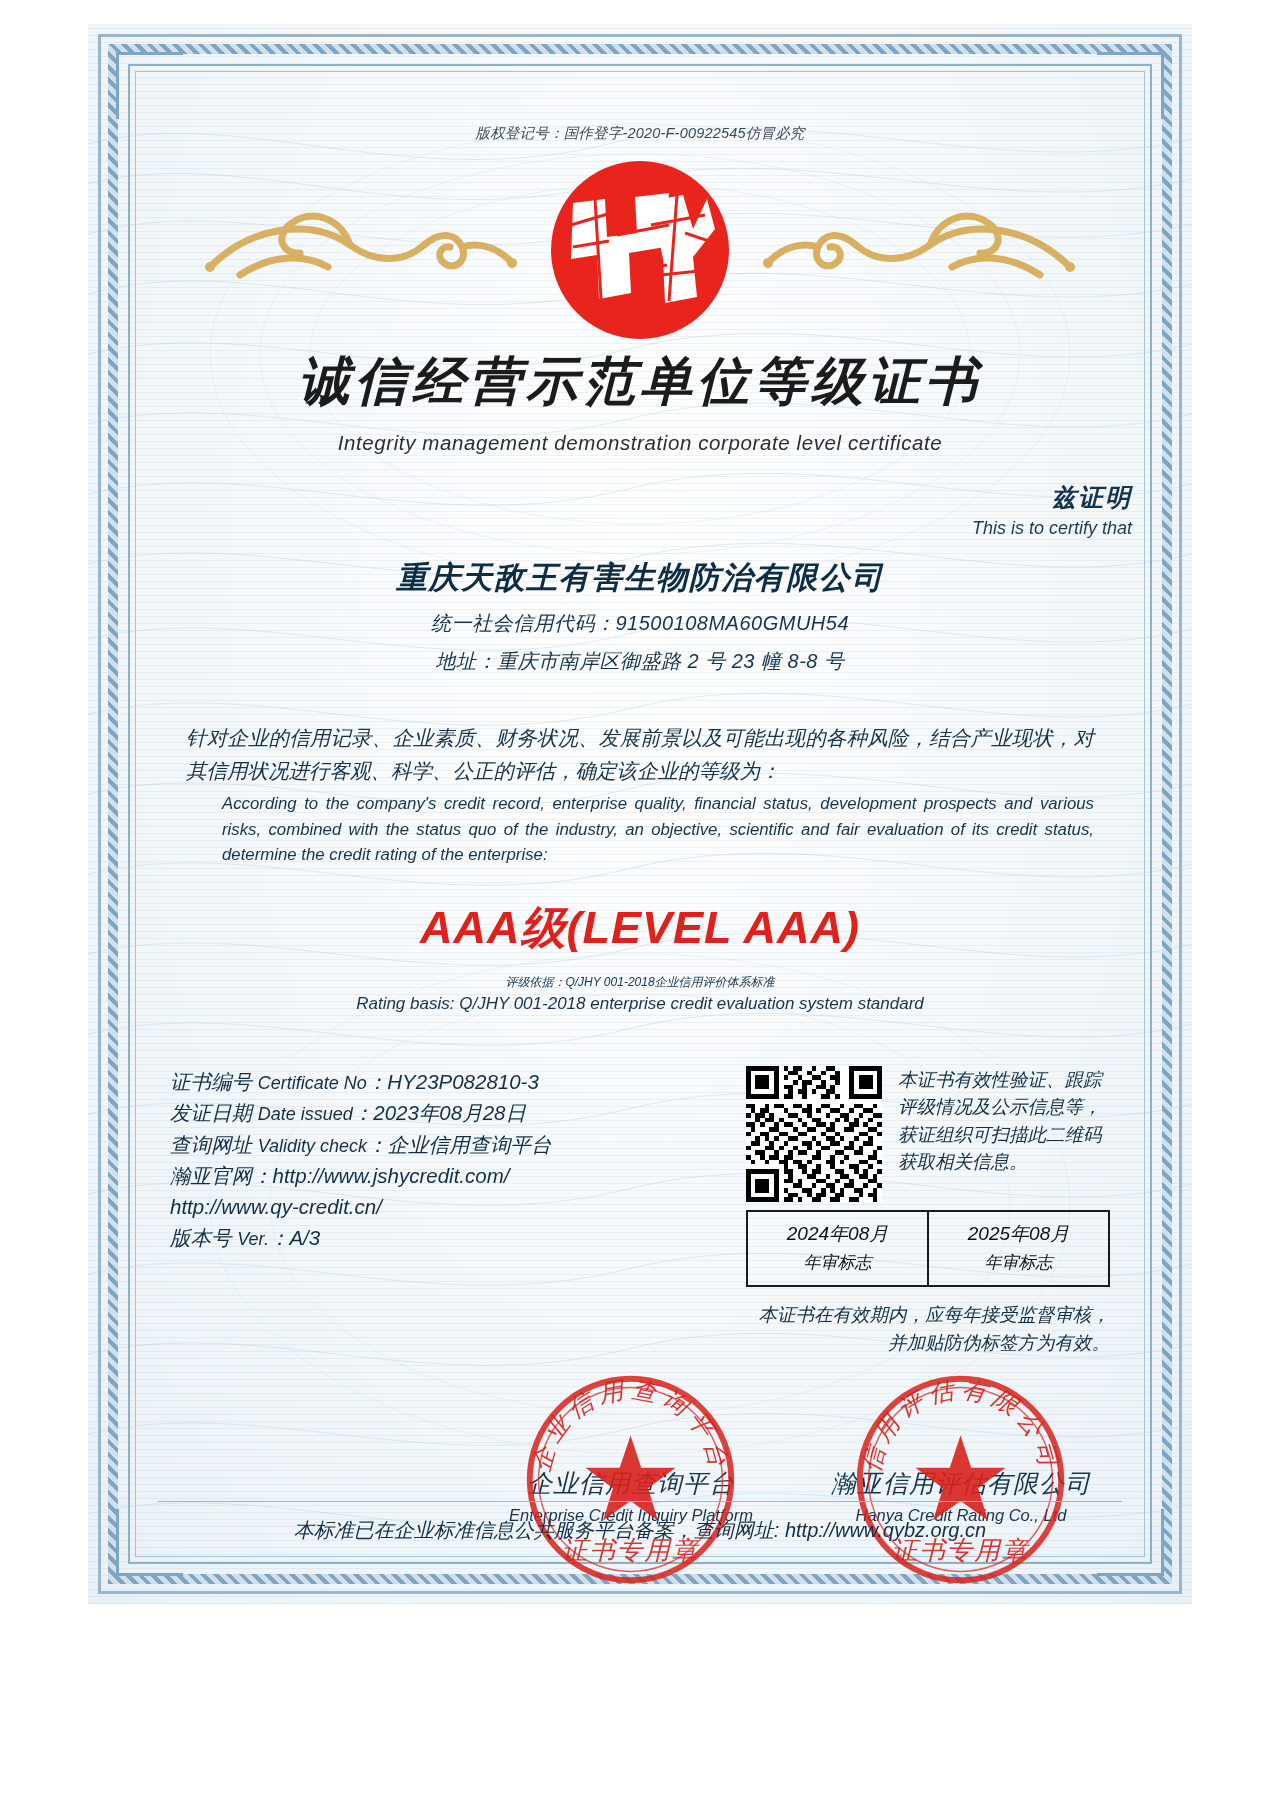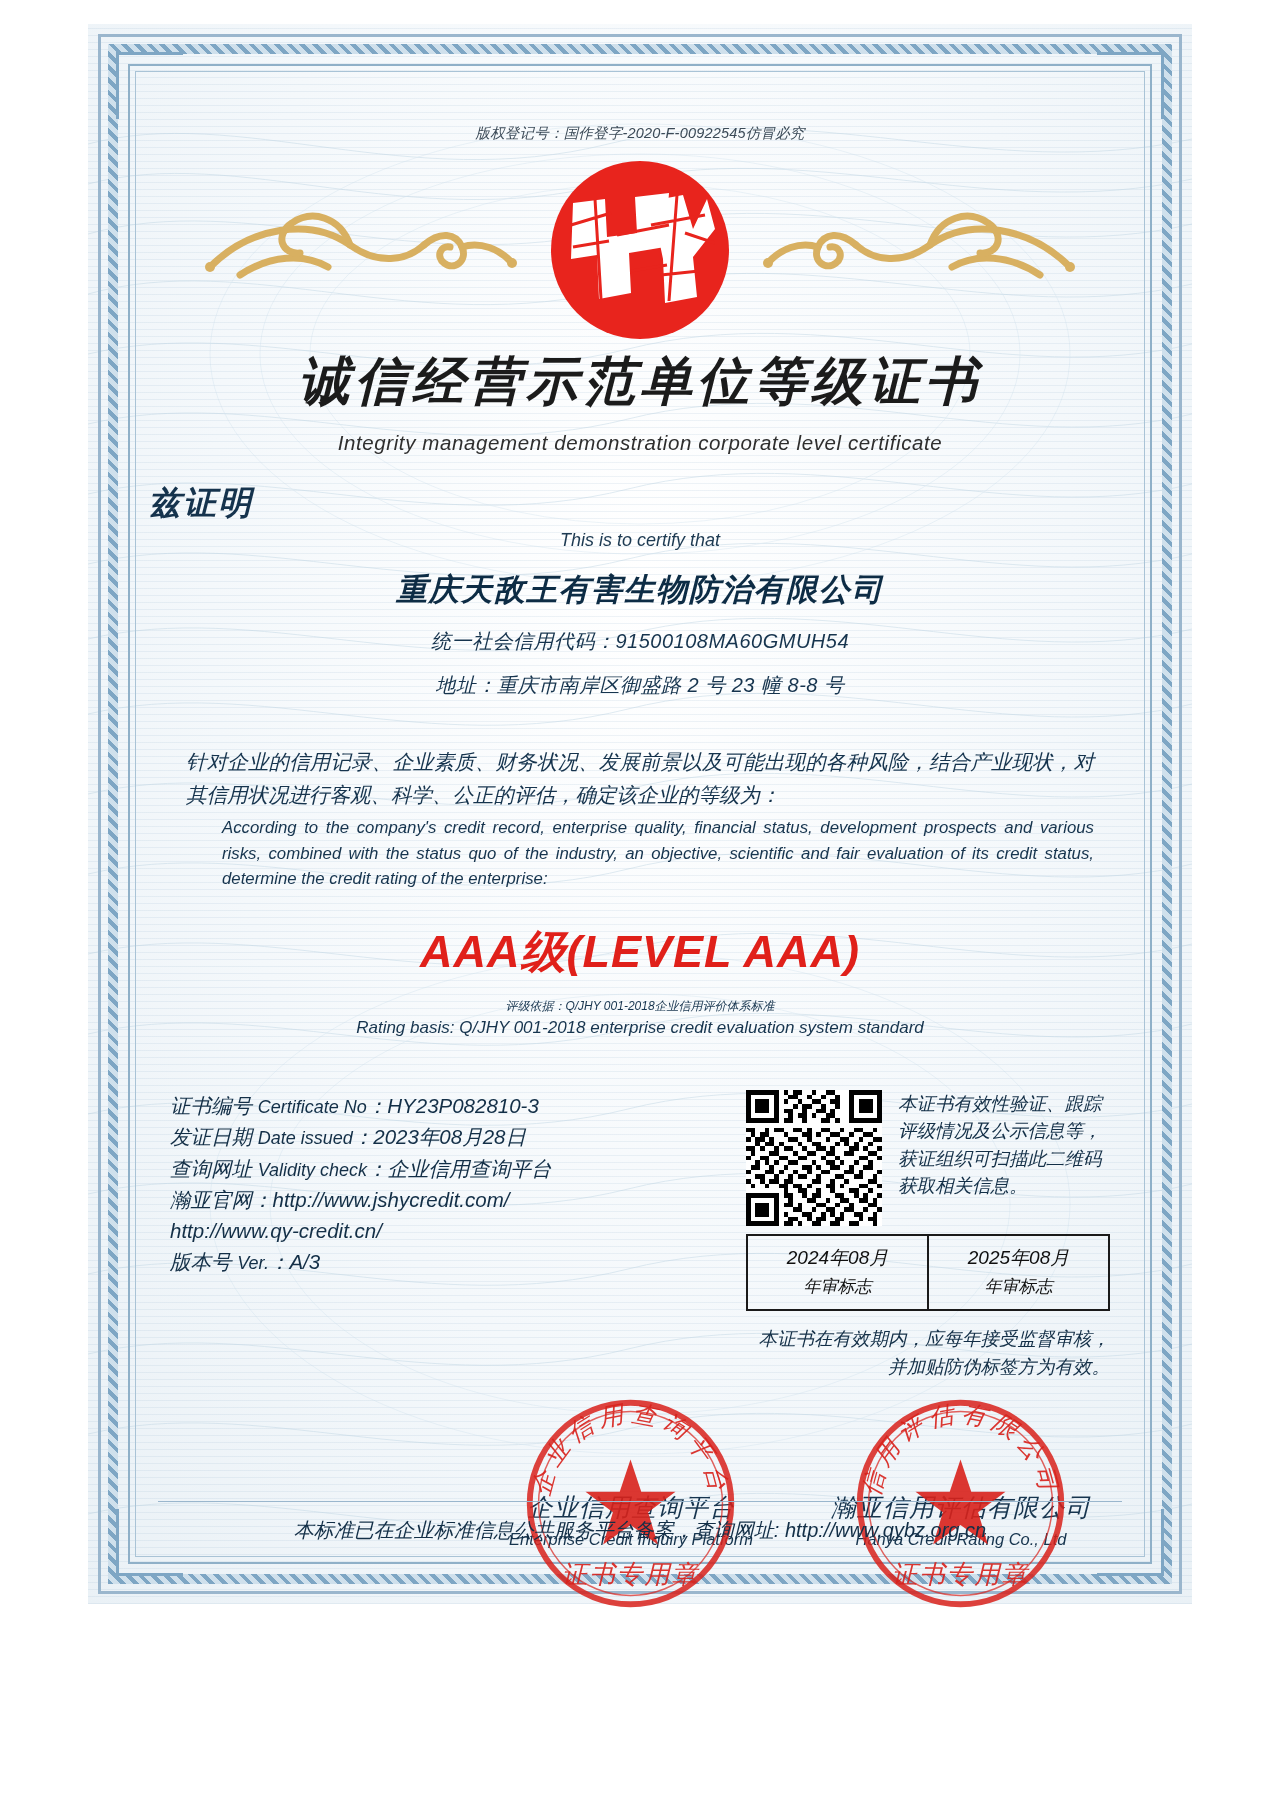--- a/index.html
+++ b/index.html
@@ -138,46 +138,46 @@
   }
   .title-en {
     text-align: center;
     font-size: 20.5px;
     letter-spacing: .6px;
     color: #2e2e2e;
     margin-top: 14px;
   }
 
   .certify-cn {
-    text-align: left;
-    font-size: 33px;
+    text-align: right;
+    font-size: 25px;
     font-weight: bold;
     color: #15334d;
     margin-top: 26px;
     letter-spacing: 2px;
   }
   .certify-en {
-    text-align: center;
+    text-align: right;
     font-size: 18px;
     color: #1d3a52;
     margin-top: 4px;
   }
   .company-name {
     text-align: center;
     font-size: 31px;
     font-weight: bold;
     color: #0d2c45;
     letter-spacing: 1.5px;
     margin-top: 18px;
   }
   .company-line {
     text-align: center;
     font-size: 20px;
     color: #16344e;
-    margin-top: 17px;
+    margin-top: 11px;
     letter-spacing: .5px;
   }
 
   .body-block {
     margin-top: 46px;
     padding: 0 38px;
   }
   .body-cn {
     font-size: 20.5px;
     line-height: 1.62;

